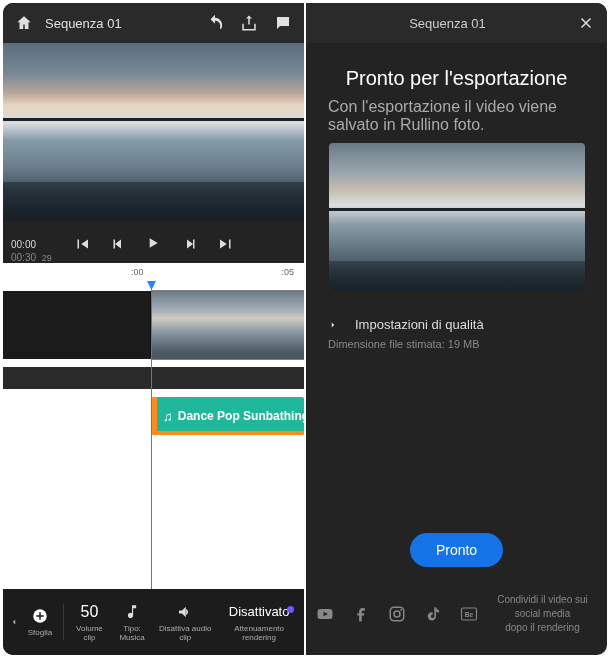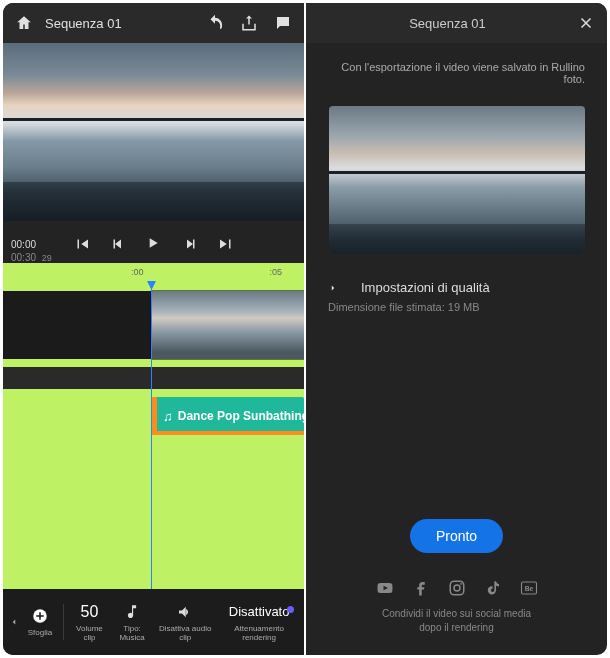--- a/index.html
+++ b/index.html
@@ -18,21 +18,21 @@
 .preview{position:relative;width:100%;height:178px;background:linear-gradient(180deg,#5a6d7d 0%,#7a8a96 18%,#b8a598 28%,#e8d4c0 35%,#d8dce0 45%,#8499a8 55%,#6a7d8a 70%,#3a4a54 85%,#2a3844 100%)}
 .preview::before{content:"";position:absolute;left:0;right:0;top:42%;height:3px;background:#1a2228}
 .preview::after{content:"";position:absolute;left:0;right:0;bottom:0;height:22%;background:linear-gradient(180deg,rgba(30,40,48,0.6),rgba(20,28,34,0.9))}
 .timecodes{position:absolute;left:8px;bottom:-42px;display:flex;flex-direction:column;gap:2px;font-size:10px;color:#ddd;z-index:2}
 .tc-dur{color:#888}
 .tc-fps{font-size:9px;color:#888;margin-left:3px}
 .transport{display:flex;justify-content:center;align-items:center;gap:18px;padding:14px 0 10px;background:#232323}
 .tbtn{width:18px;height:18px;cursor:pointer}
 .tbtn svg{width:100%;height:100%;fill:#ddd}
 .tbtn.play svg{width:16px;height:16px}
-.timeline{flex:1;background:#bef264;position:relative;overflow:hidden}
+.timeline{flex:1;background:#ffffff;position:relative;overflow:hidden}
 .ruler{height:24px;position:relative;color:#666;font-size:9px}
 .ruler span{position:absolute;top:4px}
 .playhead{position:absolute;top:24px;bottom:0;width:1px;background:#2a84ff;left:148px;z-index:5}
 .playhead::before{content:"";position:absolute;top:-6px;left:-4px;width:9px;height:9px;background:#2a84ff;clip-path:polygon(0 0,100% 0,50% 100%)}
 .track-video{position:absolute;top:28px;left:0;right:0;height:68px;background:#1b1b1b}
 .clip-video{position:absolute;left:148px;top:0;width:155px;height:68px;background:linear-gradient(180deg,#6a7a86 0%,#a8b2ba 30%,#d0cac0 40%,#8a9aa6 60%,#4a5860 90%);border-radius:2px;box-shadow:0 0 0 1px rgba(0,0,0,.5)}
 .track-gap{position:absolute;top:104px;left:0;right:0;height:22px;background:#2a2a2a}
 .track-audio{position:absolute;top:134px;left:0;right:0;height:38px}
 .clip-audio{position:absolute;left:148px;top:0;right:0;height:38px;background:#1fb89a;border-radius:2px;border-left:6px solid #ff8c1a;display:flex;align-items:center;padding:0 6px;gap:5px;color:#fff;font-size:12px;font-weight:600;white-space:nowrap;overflow:hidden}
 .clip-audio::after{content:"";position:absolute;left:0;right:0;bottom:0;height:4px;background:#ff8c1a}
@@ -43,29 +43,29 @@
 .bb-item .top svg{width:18px;height:18px;fill:#ddd}
 .bb-item .lbl{color:#aaa;line-height:1.1;text-align:center}
 .bb-chev{width:16px;display:flex;align-items:center;justify-content:center;cursor:pointer}
 .bb-chev svg{width:10px;height:14px;fill:#aaa}
 .divider{width:1px;height:36px;background:#3a3a3a;margin:0 3px}
 .dot-badge{position:absolute;top:4px;right:6px;width:7px;height:7px;border-radius:50%;background:#6a5aff}
 .bb-val{font-size:16px;color:#fff}
 
 .export-body{padding:18px 22px;display:flex;flex-direction:column;align-items:center}
 .export-title{color:#fff;font-size:20px;font-weight:400;margin-top:6px;margin-bottom:8px;text-align:center}
-.export-sub{color:#aaa;font-size:11px;text-align:right;margin-bottom:21px}
+.export-sub{color:#aaa;font-size:16px;text-align:left;margin-bottom:9px}
 .export-thumb{width:256px;height:148px;border-radius:4px;background:linear-gradient(180deg,#6a7a86 0%,#9aa6ae 20%,#c8beb0 32%,#dcdde0 42%,#8a9ca8 55%,#5a6c78 75%,#34444e 92%);position:relative;overflow:hidden}
 .export-thumb::before{content:"";position:absolute;left:0;right:0;top:44%;height:3px;background:#1a2228}
 .export-thumb::after{content:"";position:absolute;left:0;right:0;bottom:0;height:20%;background:linear-gradient(180deg,rgba(30,40,48,0.5),rgba(20,28,34,0.85))}
-.quality{margin-top:26px;align-self:stretch;display:flex;align-items:center;gap:23px;color:#ddd;font-size:13px;cursor:pointer}
+.quality{margin-top:26px;align-self:stretch;display:flex;align-items:center;gap:17px;color:#ddd;font-size:13px;cursor:pointer}
 .quality svg{width:10px;height:10px;fill:#ddd}
 .filesize{align-self:stretch;color:#888;font-size:11px;margin-top:6px}
 .export-btn{margin-top:auto;background:#1473e6;color:#fff;border:none;border-radius:18px;padding:9px 26px;font-size:14px;cursor:pointer}
-.export-footer{padding:16px 10px 20px;display:flex;flex-direction:column;align-items:center;gap:10px}
+.export-footer{padding:16px 10px 20px;display:flex;flex-direction:row;align-items:center;gap:10px}
 .social{display:flex;gap:18px}
 .social .sicon{width:18px;height:18px;fill:#888;cursor:pointer}
 .footer-text{color:#888;font-size:10px;text-align:center;line-height:1.4}
 .spacer-flex{flex:1}
 </style>
 </head>
 <body>
 
 <div class="container">
 
@@ -122,21 +122,21 @@
             <path d="M8 6l8 6-8 6zM16 6h2v12h-2z"></path>
           </svg></div>
       <div class="tbtn"><svg viewBox="0 0 24 24">
             <path d="M4 6l9 6-9 6zM16 6h2v12h-2z"></path>
           </svg></div>
     </div>
 
     <div class="timeline">
       <div class="ruler">
         <span style="left:128px">:00</span>
-        <span style="right:22px">:05</span>
+        <span style="right:10px">:05</span>
       </div>
       <div class="playhead"></div>
       <div class="track-video">
         <div class="clip-video"></div>
       </div>
       <div class="track-gap"></div>
       <div class="track-audio">
         <div class="clip-audio">
           <span class="note">♫</span>
           <span>Dance Pop Sunbathing F</span>
@@ -196,20 +196,21 @@
     <div class="header">
       <span class="title-center">Sequenza 01</span>
       <div class="icon-btn">
         <svg viewBox="0 0 24 24">
             <path d="M18 6L6 18M6 6l12 12" stroke="#ddd" stroke-width="2" fill="none"></path>
           </svg>
       </div>
     </div>
 
     <div class="export-body">
+      <div class="export-title">Pronto per l'esportazione</div>
       <div class="export-sub">Con l'esportazione il video viene salvato in Rullino foto.</div>
       <div class="export-thumb"></div>
       <div class="quality">
         <svg viewBox="0 0 24 24">
             <path d="M9 6l6 6-6 6z"></path>
           </svg>
         <span>Impostazioni di qualità</span>
       </div>
       <div class="filesize">Dimensione file stimata: 19 MB</div>
     </div>

